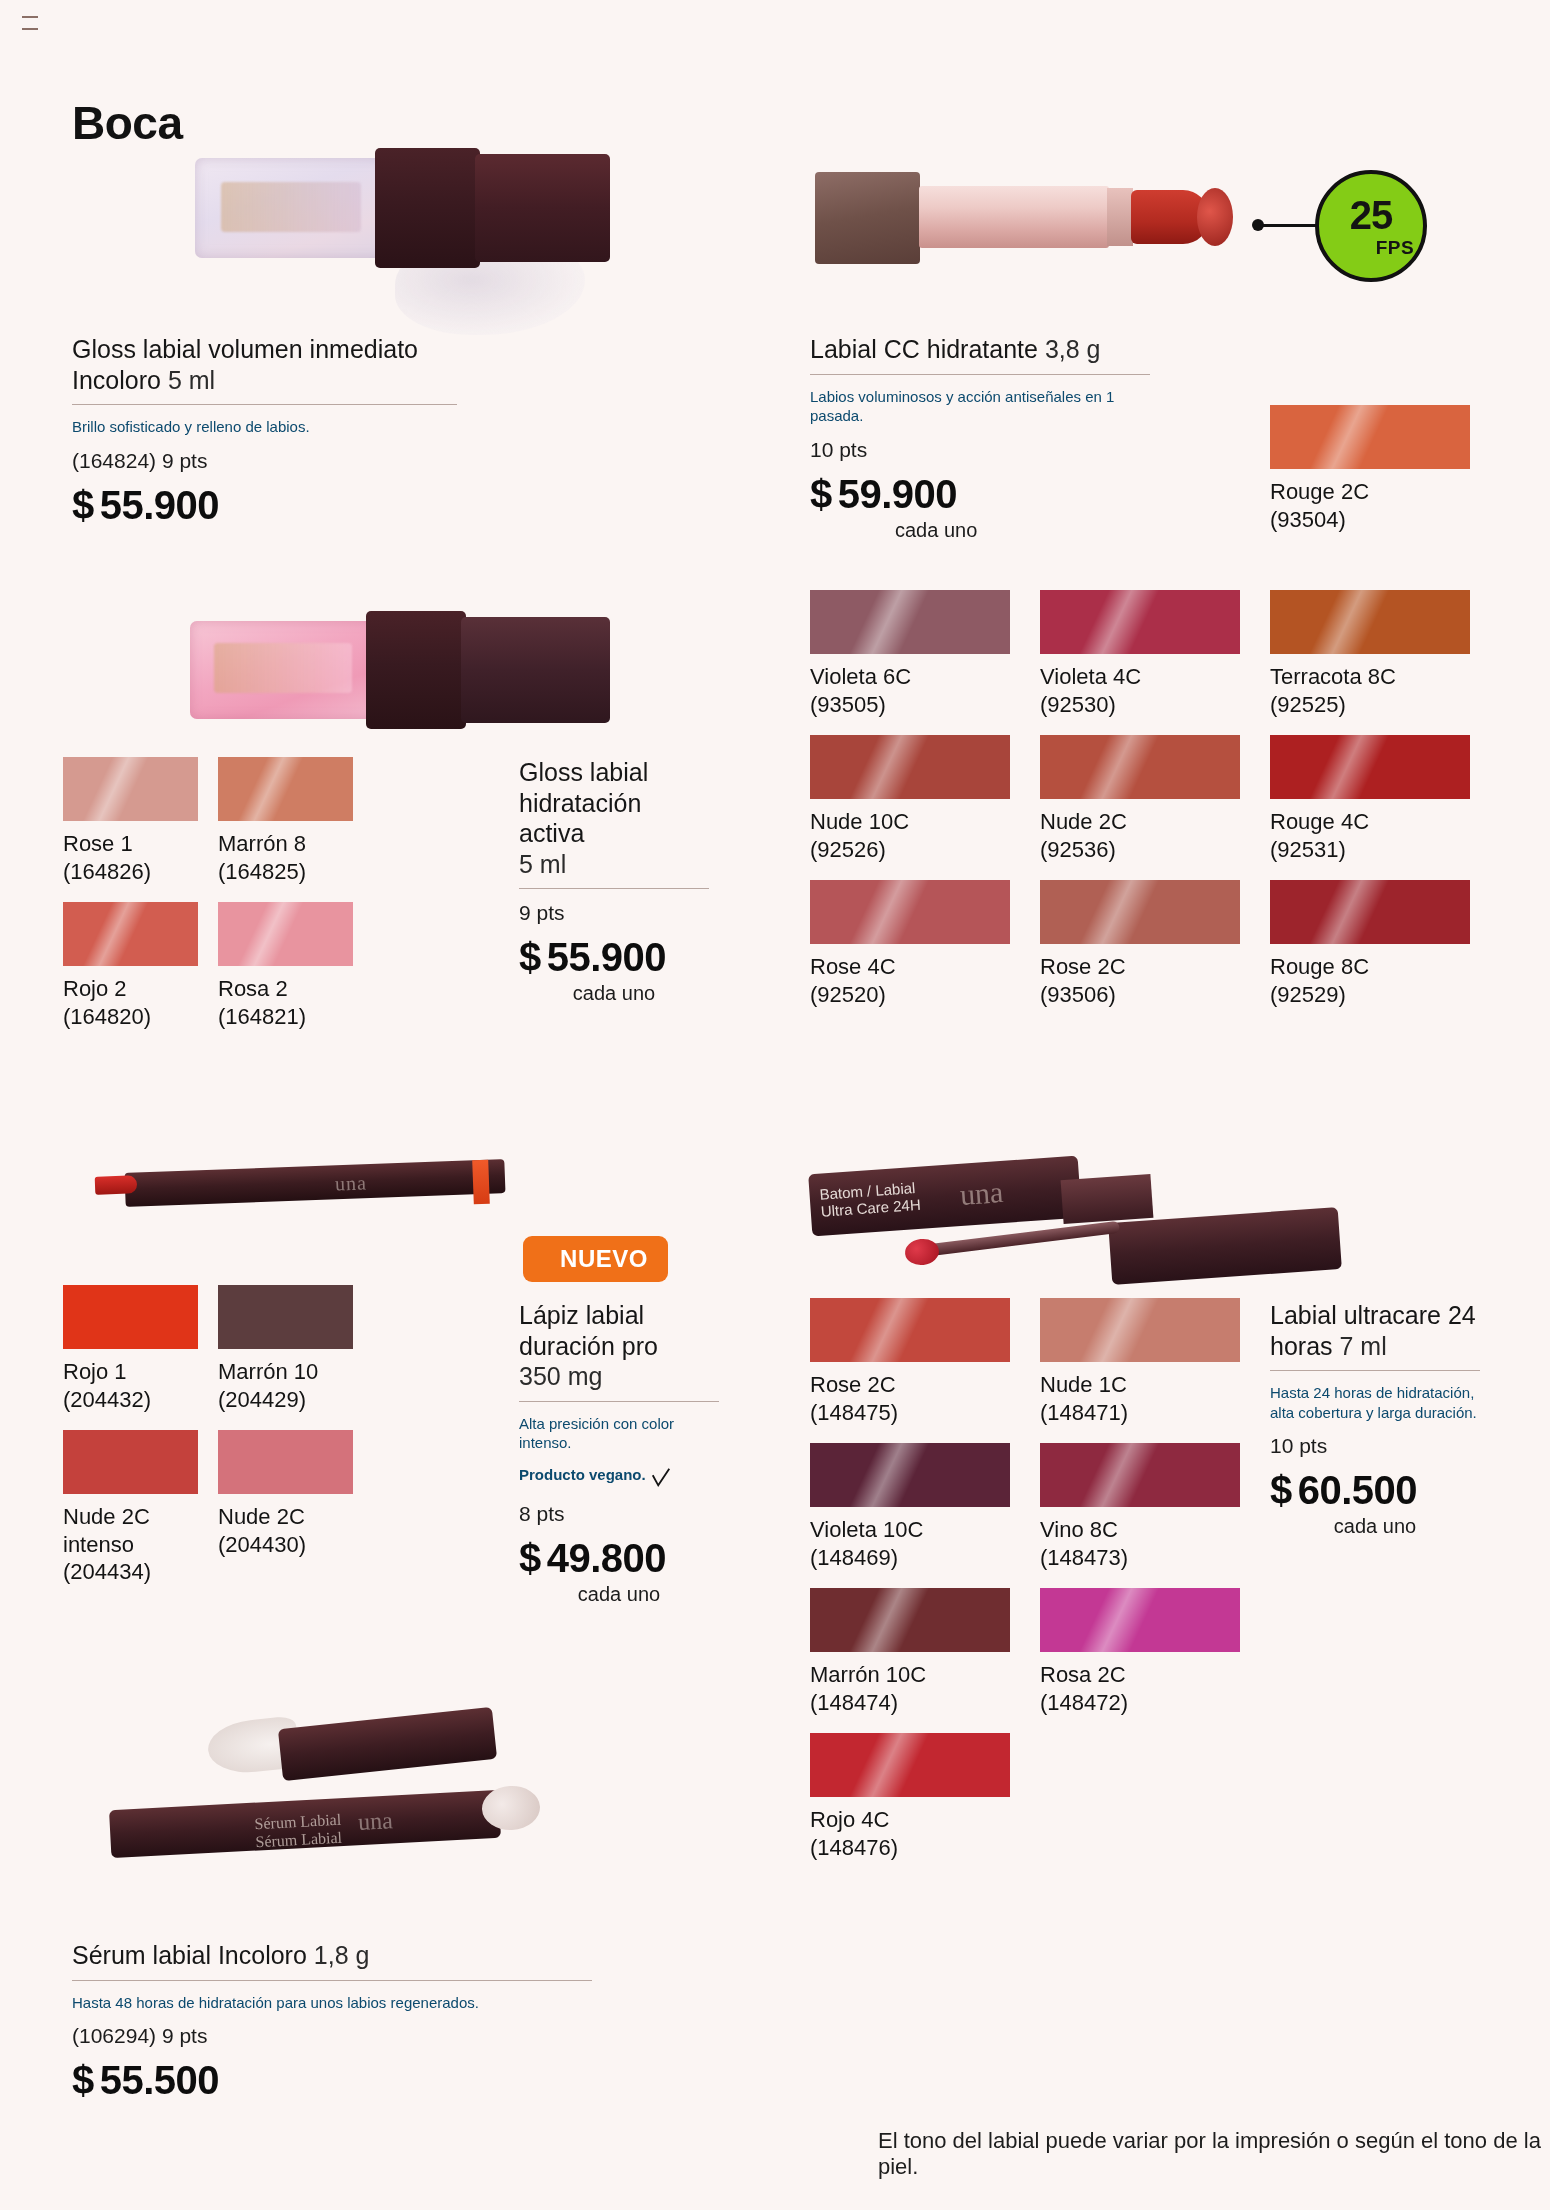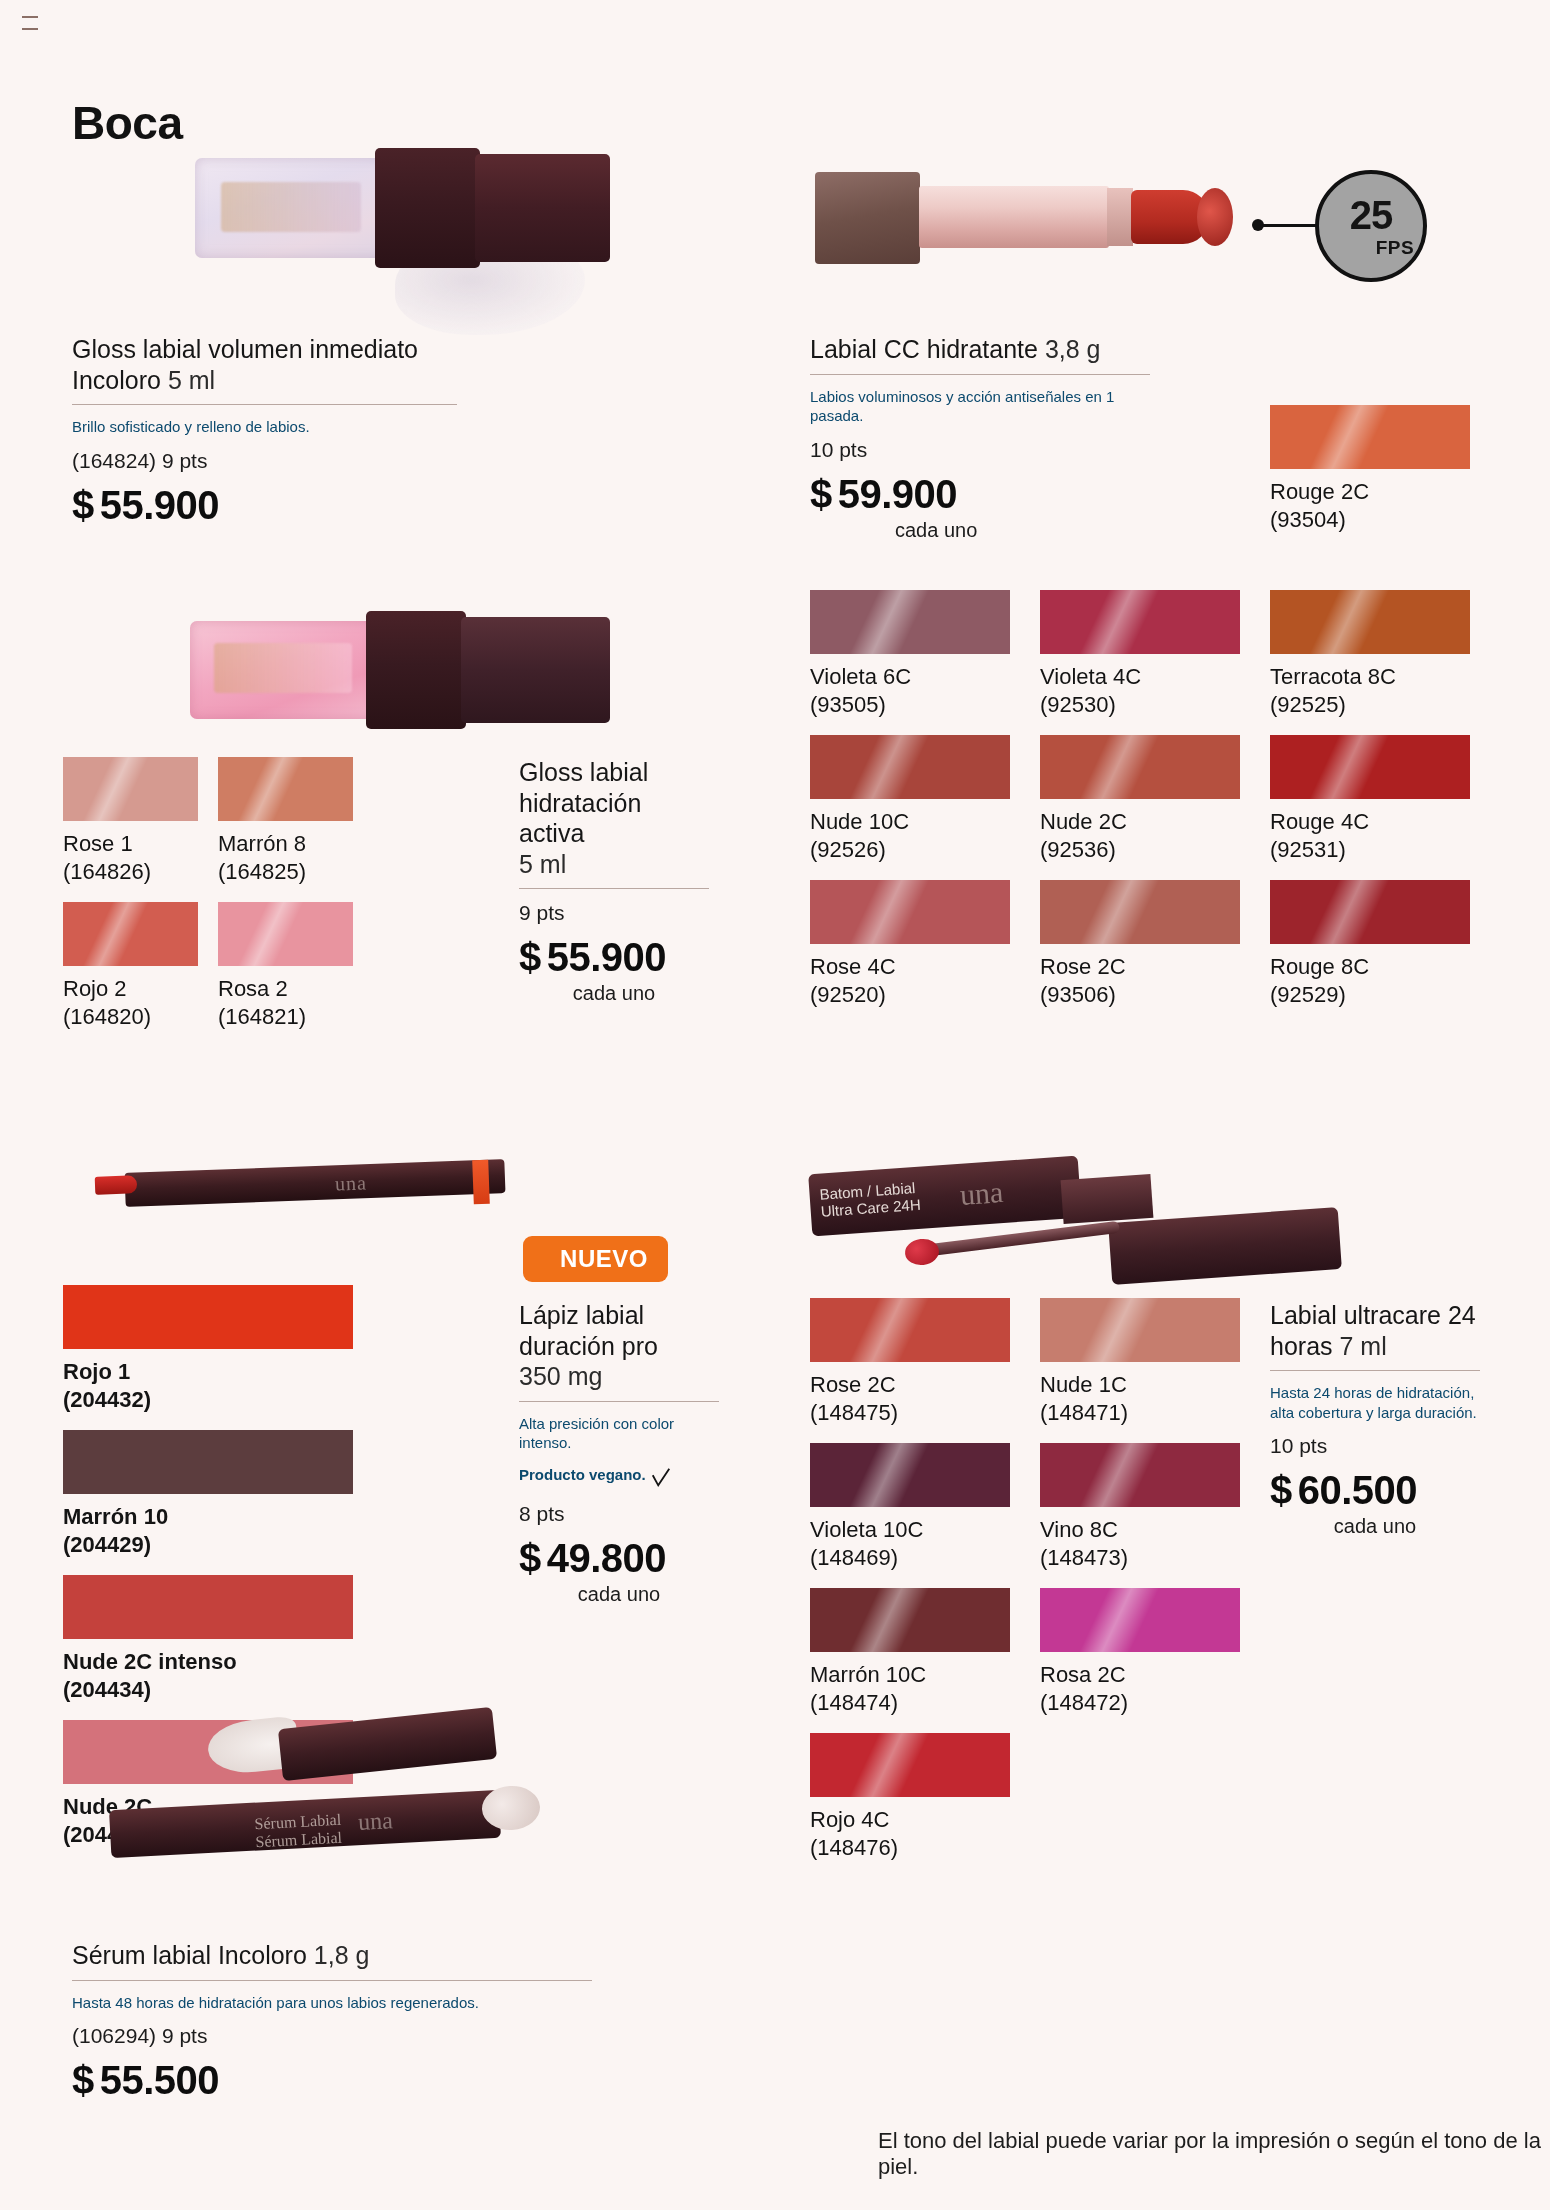--- a/index.html
+++ b/index.html
@@ -274,21 +274,21 @@
     transform: rotate(-4deg);
   }
 
   
   .fps-badge {
     position: absolute;
     left: 1315px; top: 170px;
     width: 112px; height: 112px;
     border: 4px solid #111;
     border-radius: 50%;
-    background: #a3a3a3;
+    background: #84cc16;
     display: flex; flex-direction: column;
     align-items: center; justify-content: center;
     line-height: 1;
   }
   .fps-badge .num { font-size: 40px; font-weight: 800; letter-spacing: -1px; }
   .fps-badge .unit { font-size: 19px; font-weight: 800; margin-top: 3px; letter-spacing: .5px; margin-left: 48px; }
   .fps-leader {
     position: absolute; left: 1258px; top: 224px; width: 60px; height: 3px; background:#111;
   }
   .fps-dot {
@@ -413,21 +413,21 @@
   <div class="img-box pencil">
     <div class="barrel"></div>
     <div class="ring"></div>
     <div class="tip"></div>
     <div class="label-txt">una</div>
   </div>
 
   <div class="nuevo">NUEVO</div>
 
   <div class="blk" style="left:63px; top:1285px; width:290px;">
-    <div style="display:grid; grid-template-columns:1fr; column-gap:20px; row-gap:17px;font-weight:bold;">
+    <div style="display:grid; grid-template-columns:1fr 1fr; column-gap:20px; row-gap:17px;">
       <div>
         <div class="sw" style="background:#e03418"></div>
         <div class="sw-label">Rojo 1</div>
         <div class="sw-code">(204432)</div>
       </div>
       <div>
         <div class="sw" style="background:#5c3d3e"></div>
         <div class="sw-label">Marrón 10</div>
         <div class="sw-code">(204429)</div>
       </div>

